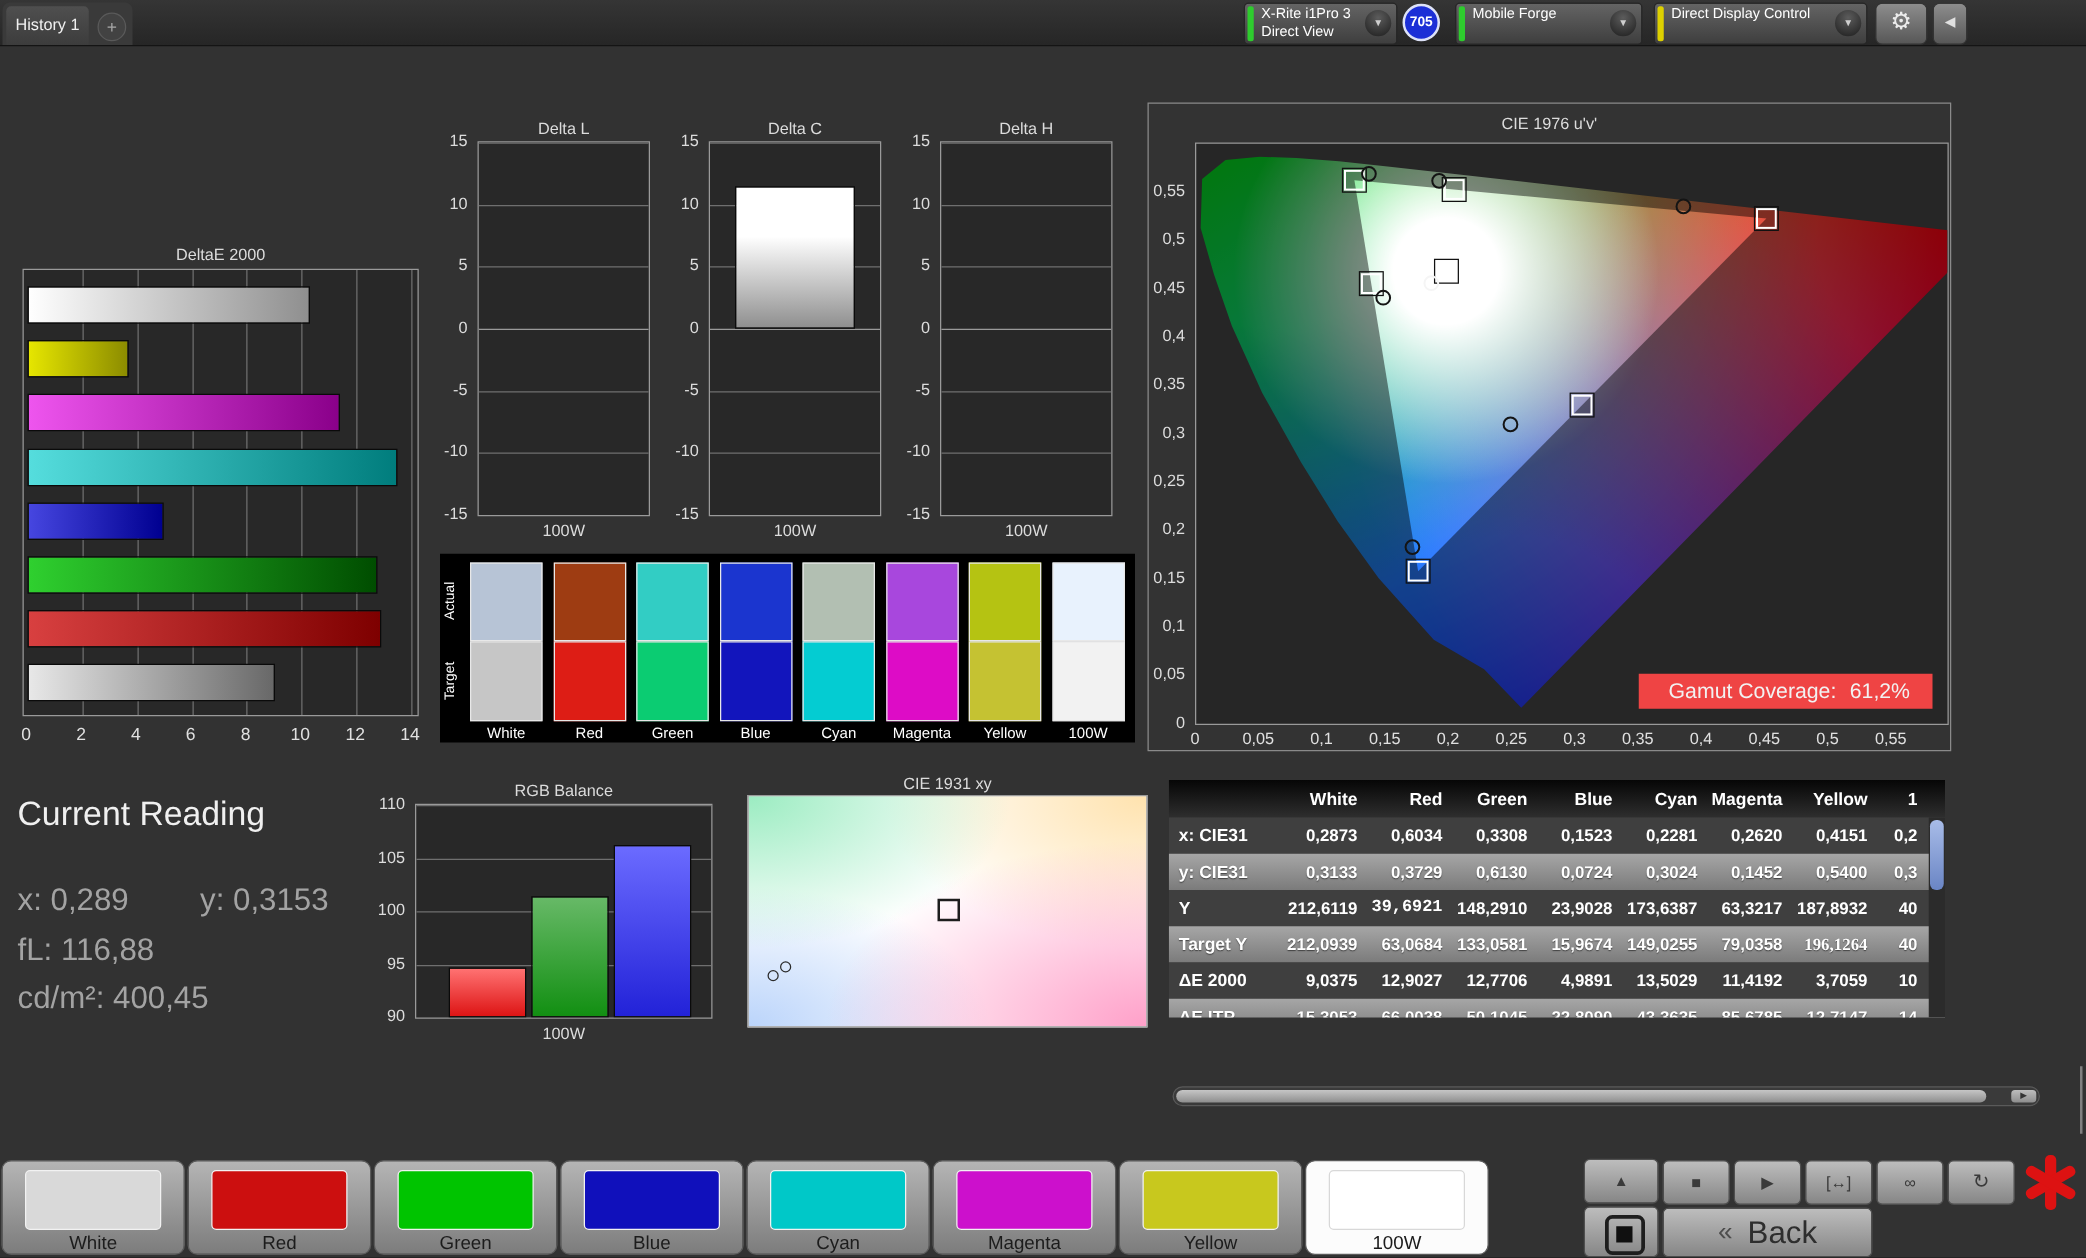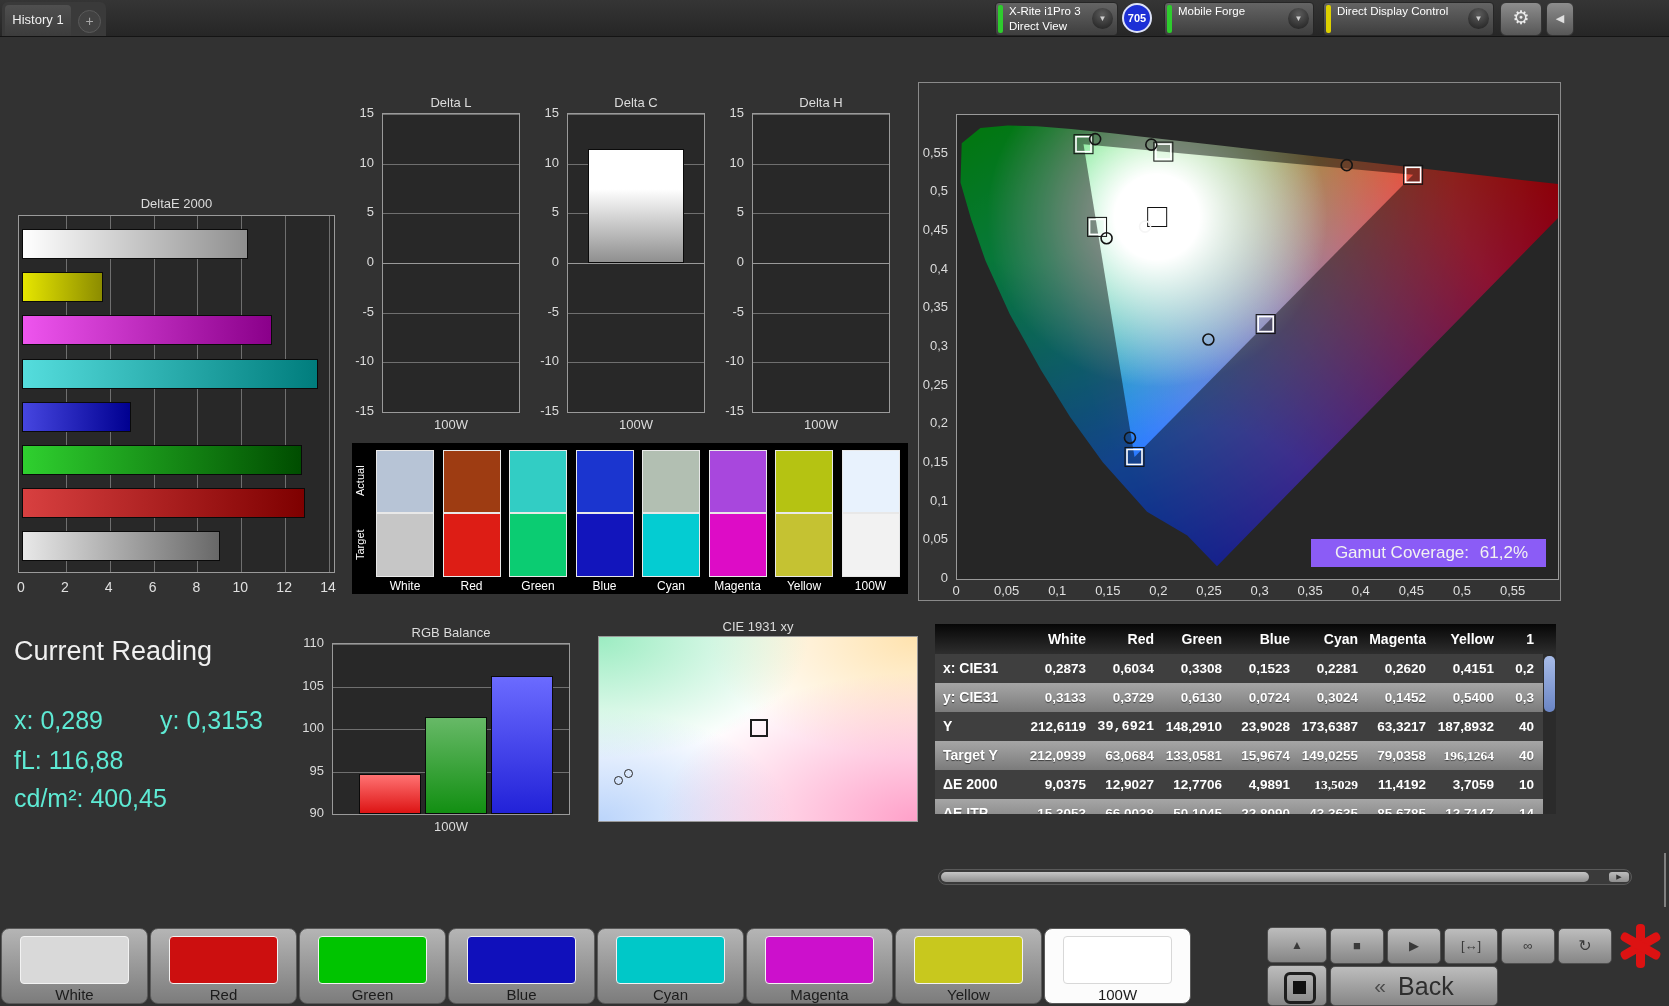--- a/index.html
+++ b/index.html
@@ -48,25 +48,25 @@
   .rowlab{position:absolute;left:2px;width:16px;writing-mode:vertical-rl;transform:rotate(180deg);
       color:#fff;font-size:11px;text-align:center;}
   .swcol{position:absolute;}
   .sw{position:absolute;left:0;width:58px;border:1px solid #e8e8e8;box-sizing:border-box;}
   .swlabel{position:absolute;top:136px;width:66px;left:-4px;text-align:center;font-size:12px;color:#fff;}
   
   #cie-panel{position:absolute;left:918px;top:82px;width:643px;height:519px;border:1px solid #8a8a8a;
       box-sizing:border-box;background:#333;}
   #cie-title{position:absolute;left:0;top:8px;width:100%;text-align:center;font-size:13px;color:#dcdcdc;}
   #cie-plot{left:37px;top:31px;width:603px;height:466px;background:#262626;}
-  #coverage{position:absolute;right:12px;bottom:12px;background:#8b5cf6;padding:4px 18px;font-size:17px;color:#f2f2f2;}
+  #coverage{position:absolute;right:12px;bottom:12px;background:#ef4444;padding:4px 18px;font-size:17px;color:#f2f2f2;}
   #coverage span{margin-left:6px;}
   
   #cr-title{position:absolute;left:14px;top:636px;font-size:27px;color:#f0f0f0;}
-  .cr-val{position:absolute;font-size:25px;color:#5eead4;}
+  .cr-val{position:absolute;font-size:25px;color:#a3a3a3;}
   
   #c31-box{position:absolute;left:598px;top:636px;width:320px;height:186px;border:1px solid #999;box-sizing:border-box;
      background:
        radial-gradient(120% 120% at 0% 0%, rgba(150,235,190,0.95), rgba(150,235,190,0) 55%),
        radial-gradient(130% 130% at 100% 100%, rgba(255,150,195,0.9), rgba(255,150,195,0) 62%),
        radial-gradient(120% 120% at 100% 0%, rgba(255,225,170,0.95), rgba(255,225,170,0) 55%),
        radial-gradient(110% 110% at 0% 100%, rgba(175,205,250,0.85), rgba(175,205,250,0) 55%),
        #ffffff;}
   .c31-square{position:absolute;width:14px;height:14px;border:2px solid #1d1d1d;background:transparent;}
   .c31-dot{position:absolute;width:7px;height:7px;border:1.5px solid #2a2a2a;border-radius:50%;}
@@ -277,20 +277,21 @@
         <div class="swlabel">Yellow</div>
       </div>
       <div class="swcol" style="left: 489.5px; top: 0px; width: 66px; height: 151px;">
         <div class="sw" style="top: 7px; height: 63px; background: rgb(232, 242, 253);"></div>
         <div class="sw" style="top: 70px; height: 64px; background: rgb(242, 242, 242);"></div>
         <div class="swlabel">100W</div>
       </div>
     </div>
 
   <div id="cie-panel">
+    <div id="cie-title">CIE 1976 u'v'</div>
     <div class="plot" id="cie-plot">
 
     <svg width="601" height="464" viewBox="0 0 601 464" style="position:absolute;left:0;top:0;">
           <defs>
             <clipPath id="cpH">
               <path d="M260.0 451.2 L230.3 420.4 L190.0 396.7 L145.8 347.3 L113.1 302.0 L83.8 254.7 L52.7 199.1 L28.5 145.8 L14.2 104.6 L3.5 67.4 L4.7 28.2 L23.4 12.9 L50.7 10.4 L80.2 11.3 L114.1 14.0 L154.9 18.3 L205.0 23.9 L265.4 30.8 L335.5 38.8 L408.2 47.1 L526.4 60.6 L630.9 72.5 Z"></path>
             </clipPath>
             <clipPath id="cpT">
               <path d="M456.1084 59.79829999999998 L126.5 29.1875 L177.5048 341.9433 Z"></path>
             </clipPath>
@@ -480,21 +481,21 @@
         <div class="tcell" style="width: 68px;">79,0358</div>
         <div class="tcell" style="width: 68px; font-family: Liberation Serif, serif;">196,1264</div>
         <div class="tcell" style="width: 40px;">40</div>
       </div>
       <div class="trow dark">
         <div class="tcell lab" style="width: 90px;">ΔE 2000</div>
         <div class="tcell" style="width: 68px;">9,0375</div>
         <div class="tcell" style="width: 68px;">12,9027</div>
         <div class="tcell" style="width: 68px;">12,7706</div>
         <div class="tcell" style="width: 68px;">4,9891</div>
-        <div class="tcell" style="width: 68px; font-family: Liberation Serif, serif;">13,5029</div>
+        <div class="tcell" style="width: 68px;">13,5029</div>
         <div class="tcell" style="width: 68px;">11,4192</div>
         <div class="tcell" style="width: 68px;">3,7059</div>
         <div class="tcell" style="width: 40px;">10</div>
       </div>
       <div class="trow light">
         <div class="tcell lab" style="width: 90px;">ΔE ITP</div>
         <div class="tcell" style="width: 68px;">15,3053</div>
         <div class="tcell" style="width: 68px;">66,0038</div>
         <div class="tcell" style="width: 68px;">50,1045</div>
         <div class="tcell" style="width: 68px;">22,8090</div>

